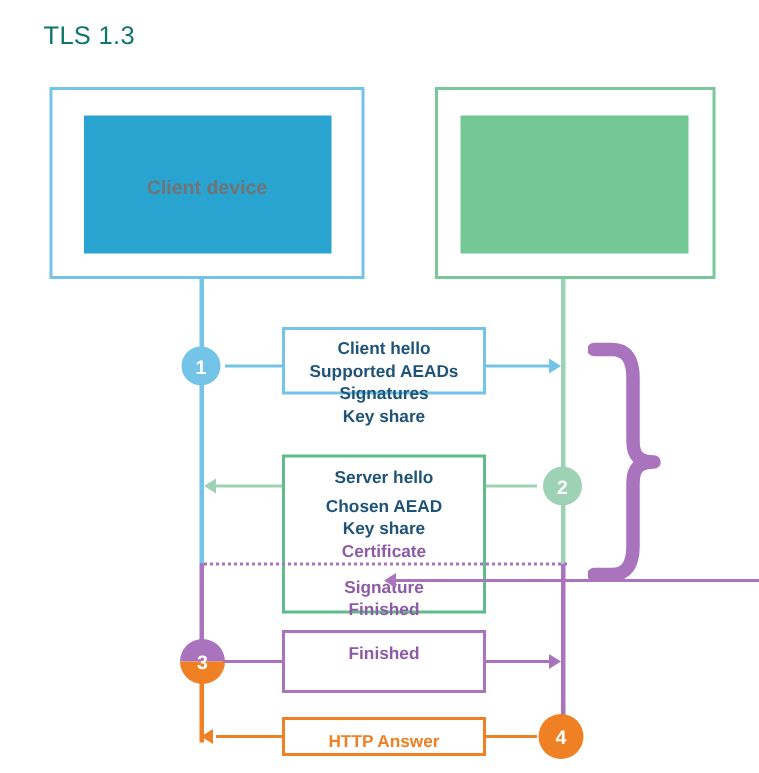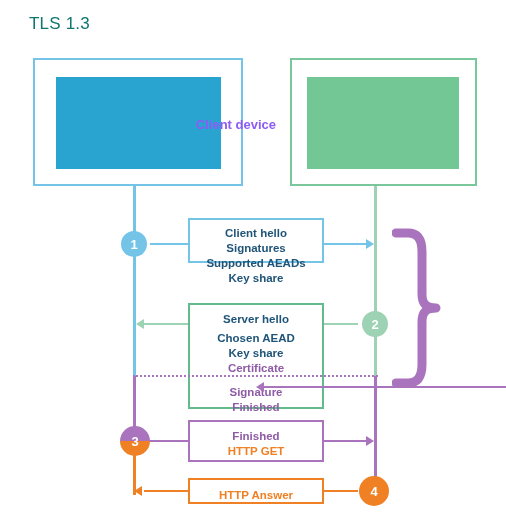--- a/index.html
+++ b/index.html
@@ -4,21 +4,21 @@
 <style>
   html,body{margin:0;padding:0;}
   body{width:506px;height:515px;background:#ffffff;font-family:"Liberation Sans",sans-serif;overflow:hidden;}
   #stage{position:relative;width:506px;height:515px;}
 
   .title{position:absolute;left:29px;top:14px;font-size:17px;color:#0f766e;letter-spacing:.2px;}
 
   
   .panel{position:absolute;background:#fff;box-sizing:border-box;}
   .panel-inner{position:absolute;}
-  .panel-label{position:absolute;width:100%;text-align:right;color:#8b5cf6;font-weight:bold;font-size:13px;}
+  .panel-label{position:absolute;width:100%;text-align:center;color:#737373;font-weight:bold;font-size:13px;}
 
   #client-panel{left:33px;top:58px;width:210px;height:128px;border:2px solid #74c4e8;}
   #client-fill{left:56px;top:77px;width:165px;height:92px;background:#29a3d0;}
   #client-text{left:0;top:117px;}
 
   #server-panel{left:290px;top:58px;width:187px;height:128px;border:2px solid #79c79b;}
   #server-fill{left:307px;top:77px;width:152px;height:92px;background:#72c795;}
   #server-text{left:290px;top:117px;width:187px;}
 
   
@@ -85,22 +85,22 @@
   <div class="lifeline" style="left:374px;top:186px;height:190px;background:#9ed2b4;"></div>
 
   <div class="lifeline" style="left:374px;top:376px;height:116px;background:#a974bd;"></div>
 
   <div class="hline" style="left:150px;top:243px;width:40px;background:#74c4e8;"></div>
   <div class="hline" style="left:324px;top:243px;width:44px;background:#74c4e8;"></div>
   <div class="arrow ar-right" style="left:366px;top:239px;color:#74c4e8;"></div>
 
   <div class="msgbox" id="box-clienthello">
     <div>Client hello</div>
+    <div>Supported AEADs</div>
     <div>Signatures</div>
-    <div>Supported AEADs</div>
     <div>Key share</div>
   </div>
 
   <div class="hline" style="left:324px;top:323px;width:34px;background:#9ed2b4;"></div>
   <div class="hline" style="left:144px;top:323px;width:46px;background:#9ed2b4;"></div>
   <div class="arrow ar-left" style="left:136px;top:319px;color:#9ed2b4;"></div>
 
   <div class="msgbox" id="box-serverhello">
     <div class="srv-blue">Server hello</div>
     <div class="srv-blue" style="margin-top:4px;">Chosen AEAD</div>
@@ -114,21 +114,20 @@
 
   <div class="hline" style="left:264px;top:386px;width:242px;background:#a974bd;"></div>
   <div class="arrow ar-left" style="left:256px;top:382px;color:#a974bd;"></div>
 
   <div class="hline" style="left:148px;top:440px;width:42px;background:#a974bd;"></div>
   <div class="hline" style="left:324px;top:440px;width:44px;background:#a974bd;"></div>
   <div class="arrow ar-right" style="left:366px;top:436px;color:#a974bd;"></div>
 
   <div class="msgbox" id="box-finished">
     <div class="purple-t">Finished</div>
-    <div class="orange-t">HTTP GET</div>
   </div>
 
   <div class="hline" style="left:324px;top:490px;width:34px;background:#ef8024;"></div>
   <div class="hline" style="left:144px;top:490px;width:46px;background:#ef8024;"></div>
   <div class="arrow ar-left" style="left:134px;top:486px;color:#ef8024;"></div>
 
   <div class="msgbox" id="box-answer">
     <div class="orange-t">HTTP Answer</div>
   </div>
 

